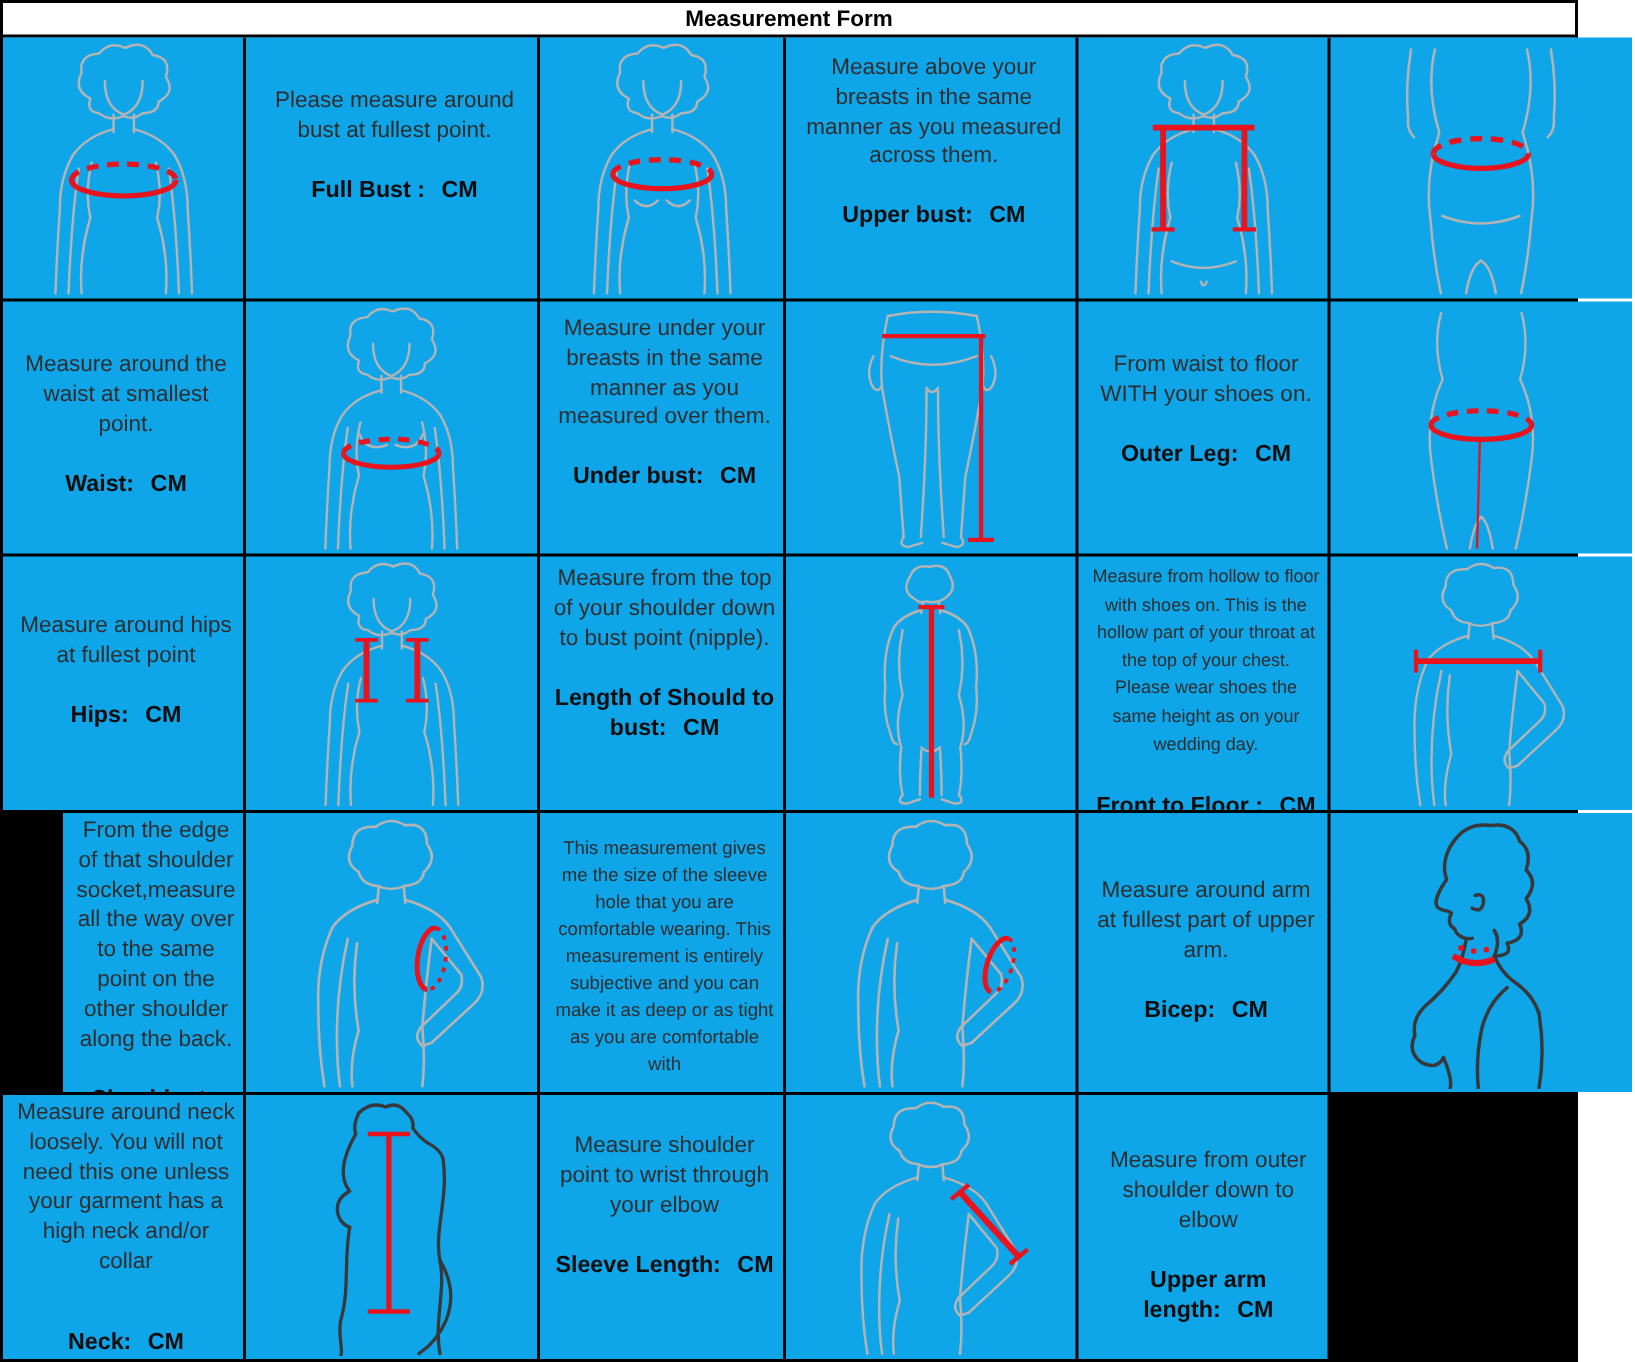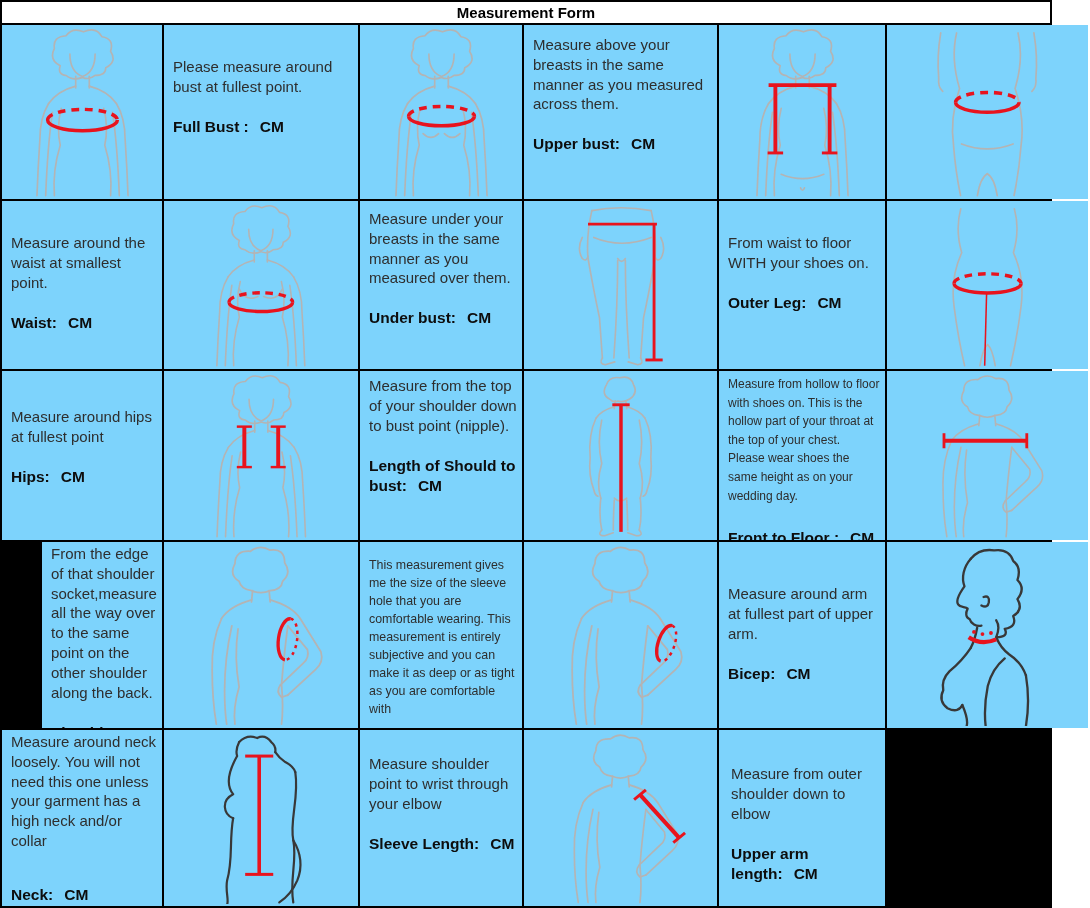--- a/index.html
+++ b/index.html
@@ -11,21 +11,21 @@
   .title-bar{
     height:21px;line-height:21px;border-bottom:2px solid #000;
     text-align:center;font-weight:bold;font-size:15px;color:#000;
     background:#fff;
   }
   .grid{
     display:grid;background:#000;gap:2px;
     grid-template-columns:160px 194px 162px 193px 166px 201px;
     grid-template-rows:174px 168px 169px 186px 176px;
   }
-  .cell{background:#7dd3fc;box-sizing:border-box;overflow:hidden;}
+  .cell{background:#0ea5e9;box-sizing:border-box;overflow:hidden;text-align:center;}
   .fig{display:flex;align-items:center;justify-content:center;}
   .fig svg{height:98%;display:block;}
   .txt{font-size:15px;line-height:1.32;color:#2e2e2e;padding:10px 5px 4px 9px;}
   .desc{margin:0;}
   .label{margin:1.3em 0 0 0;font-weight:bold;color:#0d0d0d;font-size:15.5px;}
   .unit{margin-left:11px;}
   .unit-block{display:block;margin-left:0;}
   .r1c2{padding-top:32px;}
   .r1c4{padding-top:10px;}
   .r1c6{padding-top:3px;font-size:13.8px;line-height:1.26;}

